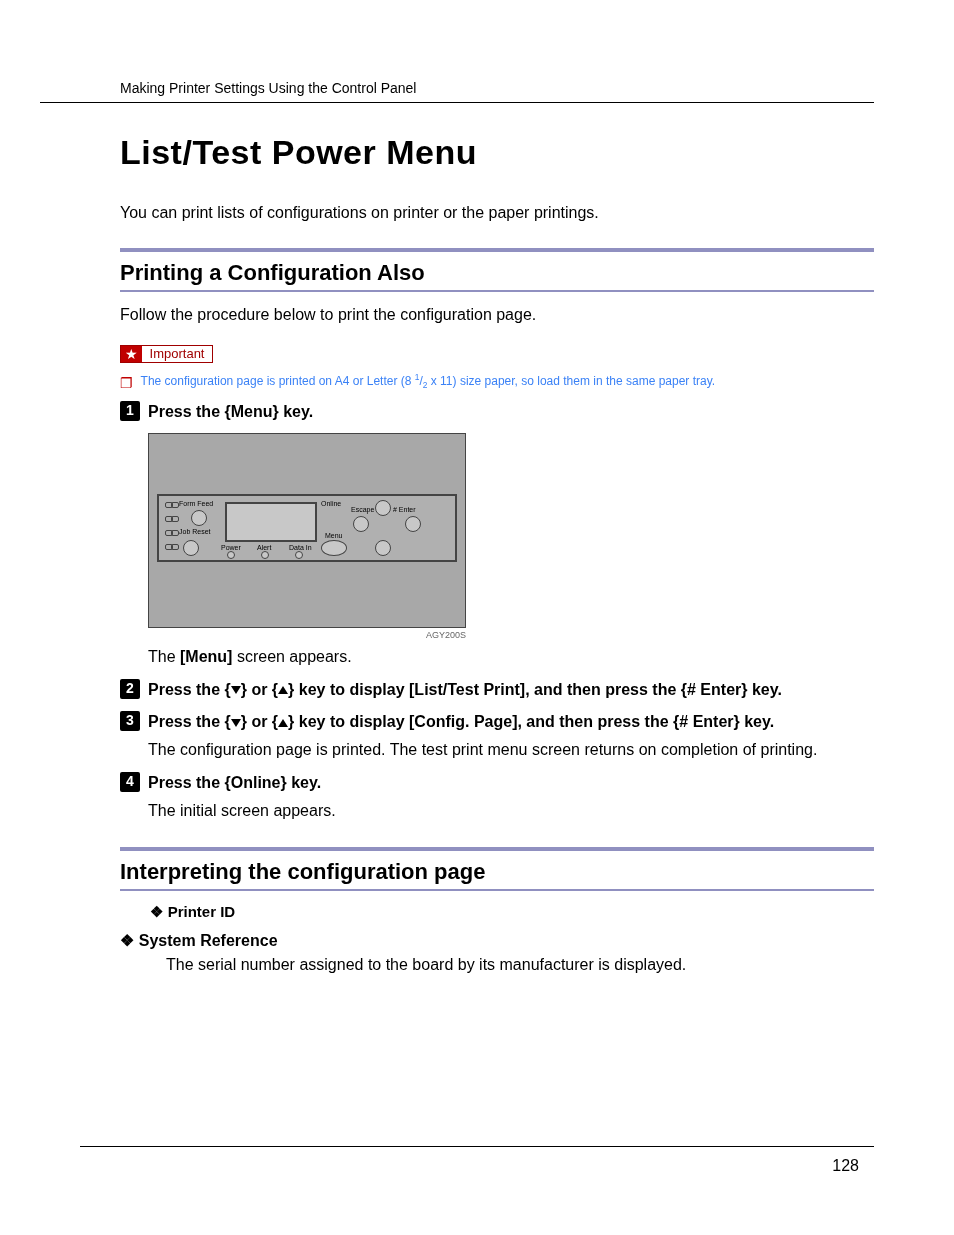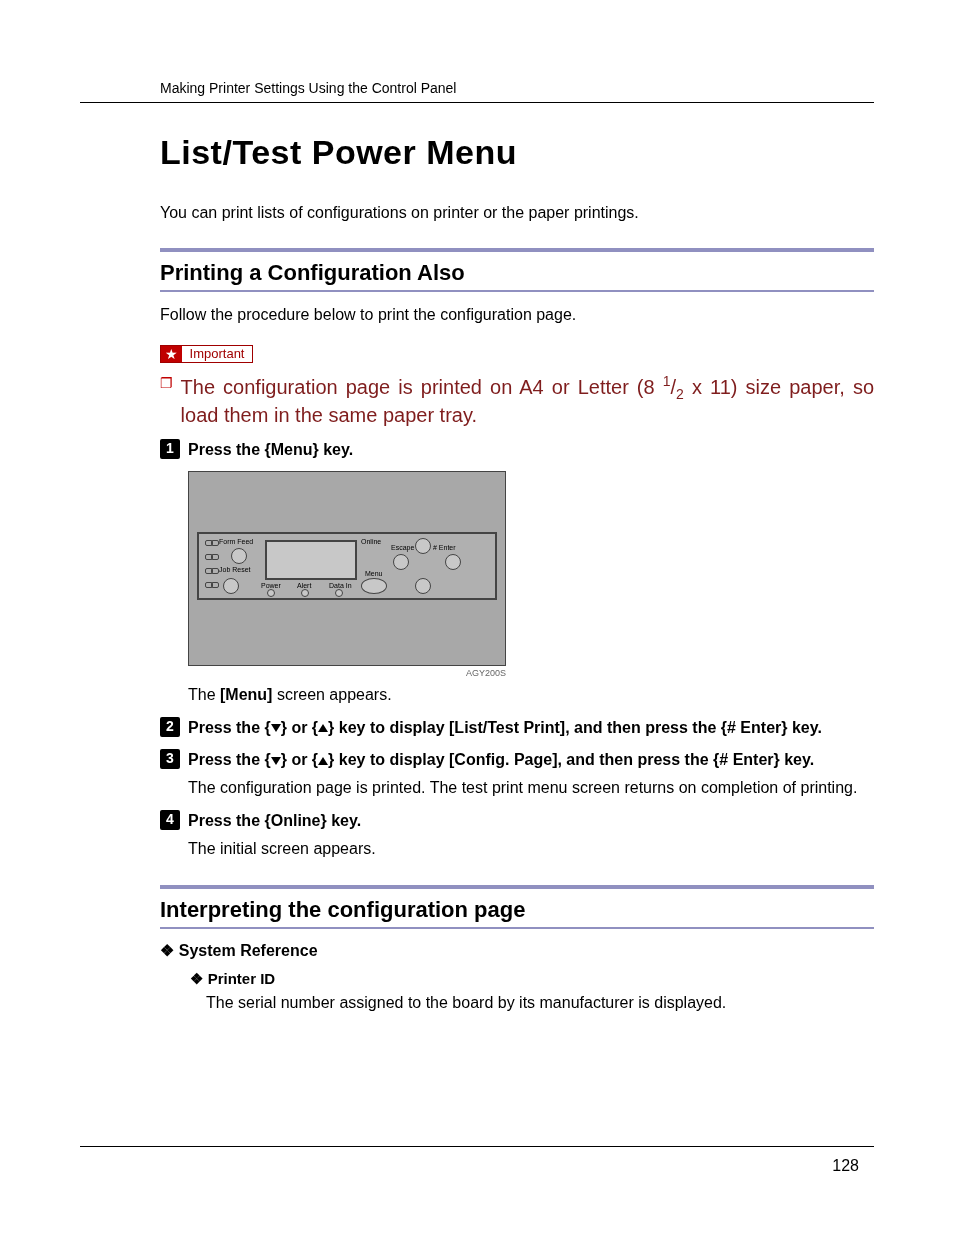--- a/index.html
+++ b/index.html
@@ -7,21 +7,21 @@
     padding: 0;
     font-family: Arial, Helvetica, sans-serif;
     color: #000;
     background: #fff;
   }
   .page {
     width: 954px;
     height: 1235px;
     position: relative;
     box-sizing: border-box;
-    padding: 80px 80px 60px 80px;
+    padding: 80px 80px 60px 40px;
   }
   .running-head {
     font-size: 14px;
     margin-left: 80px;
     margin-bottom: 6px;
   }
   .top-rule {
     border: none;
     border-top: 1px solid #000;
     margin: 0 0 30px 0;
@@ -83,22 +83,22 @@
     display: flex;
     margin: 4px 0 10px 0;
   }
   .important-note .bullet {
     color: #c00000;
     font-size: 14px;
     margin-right: 8px;
     margin-top: 2px;
   }
   .important-note .text {
-    color: #7f1d1d;
-    font-size: 20px;
+    color: #3b82f6;
+    font-size: 12px;
     line-height: 1.4;
     text-align: justify;
   }
   .step {
     margin: 10px 0 6px 0;
   }
   .step-head {
     display: flex;
     align-items: flex-start;
     font-weight: bold;
@@ -343,26 +343,26 @@
           <span>Press the </span><span class="key">{Online}</span><span> key.</span>
         </span>
       </div>
       <div class="step-body">The initial screen appears.</div>
     </div>
 
     <hr class="section-rule">
     <h2>Interpreting the configuration page</h2>
     <hr class="section-rule-thin">
 
+    <div class="diamond-item level2">
+      <span class="head">❖ <span>Printer ID</span></span>
+    </div>
+
     <div class="diamond-item level1">
       <span class="head">❖ <span>System Reference</span></span>
-    </div>
-
-    <div class="diamond-item level2">
-      <span class="head">❖ <span>Printer ID</span></span>
     </div>
     <div class="diamond-body">The serial number assigned to the board by its manufacturer is displayed.</div>
 
   </div>
 
   <div class="bottom-rule"></div>
   <div class="page-number">128</div>
 </div>
 
 </body></html>

